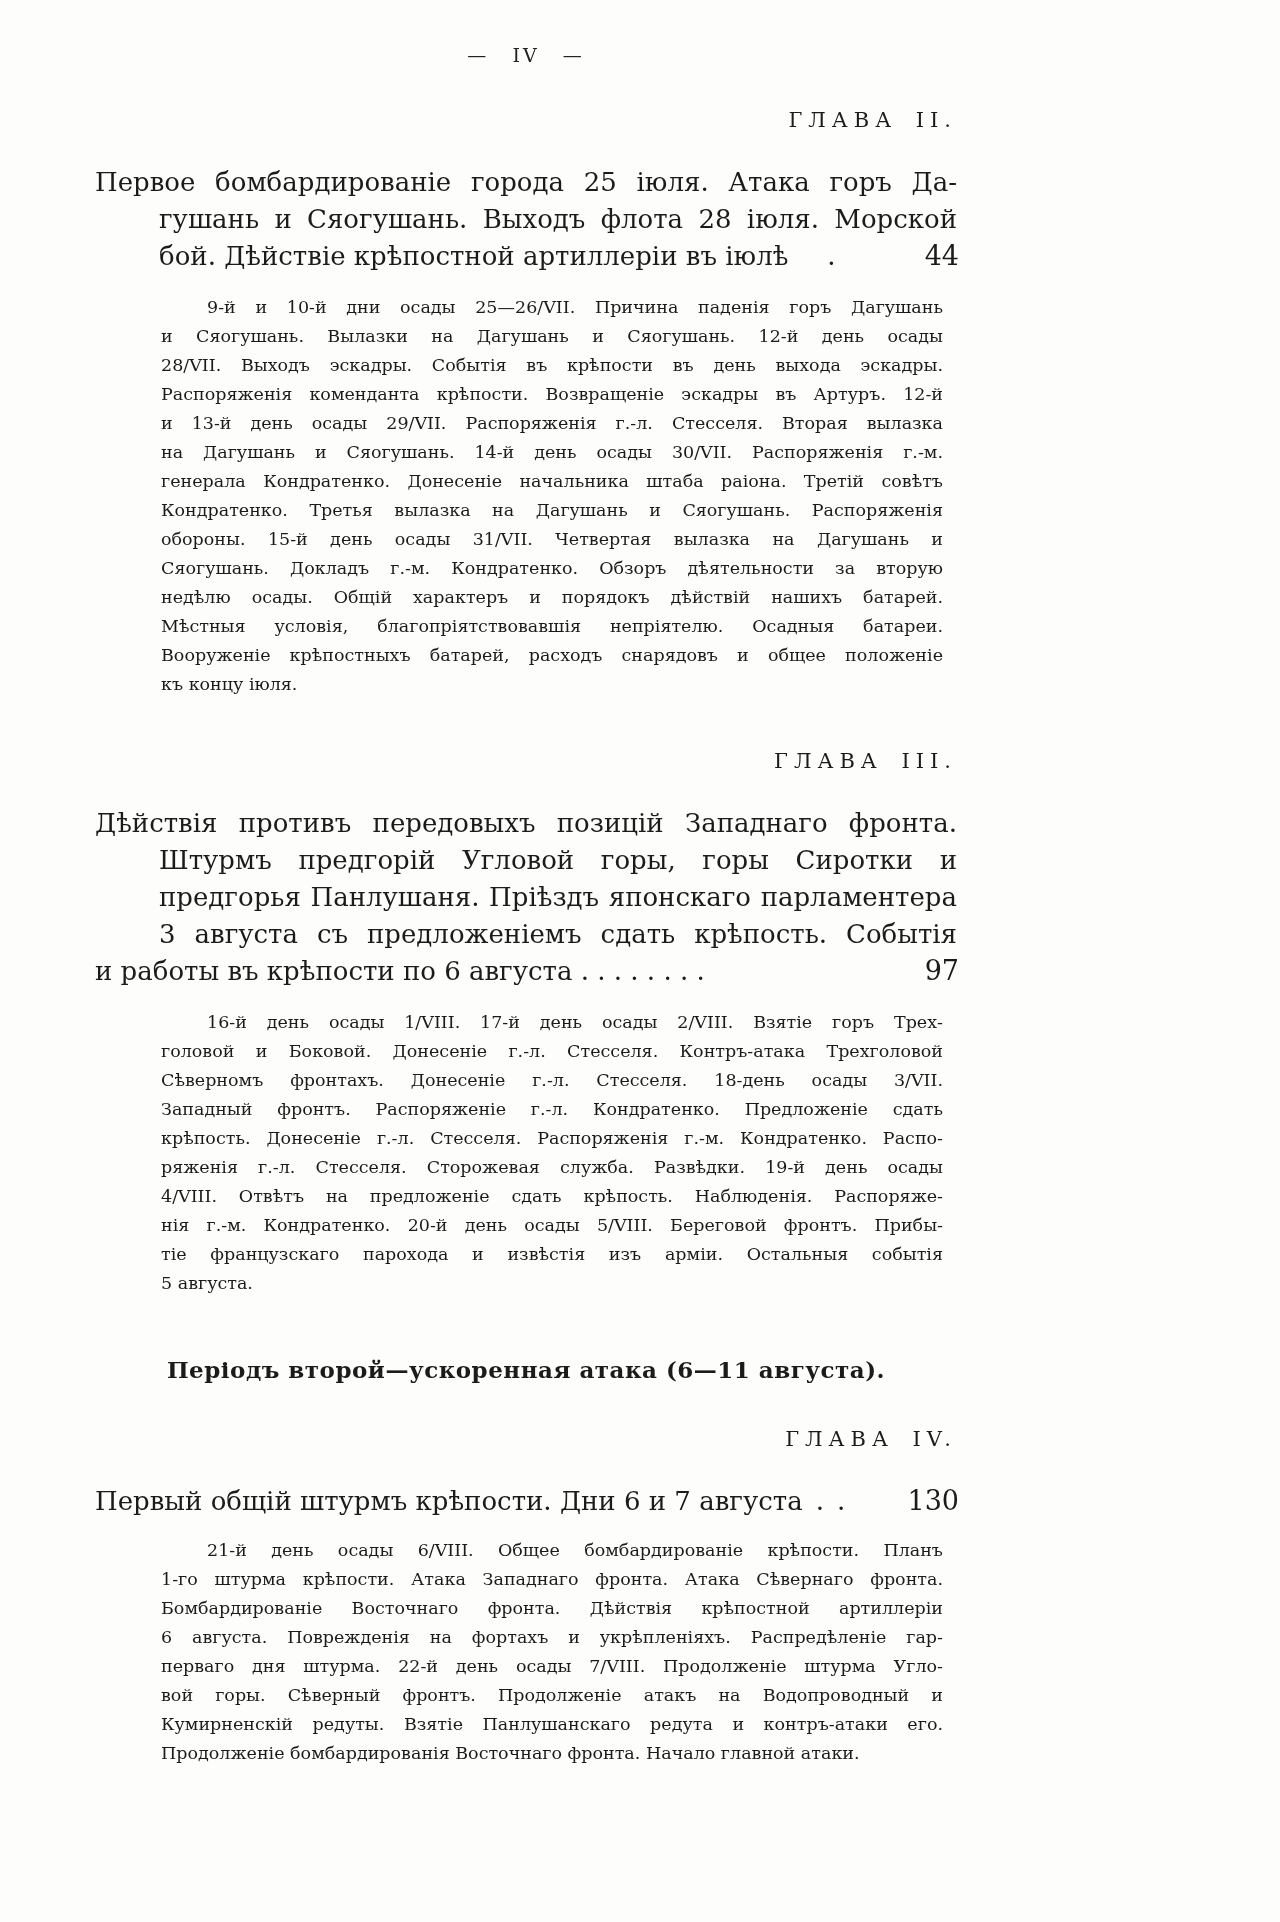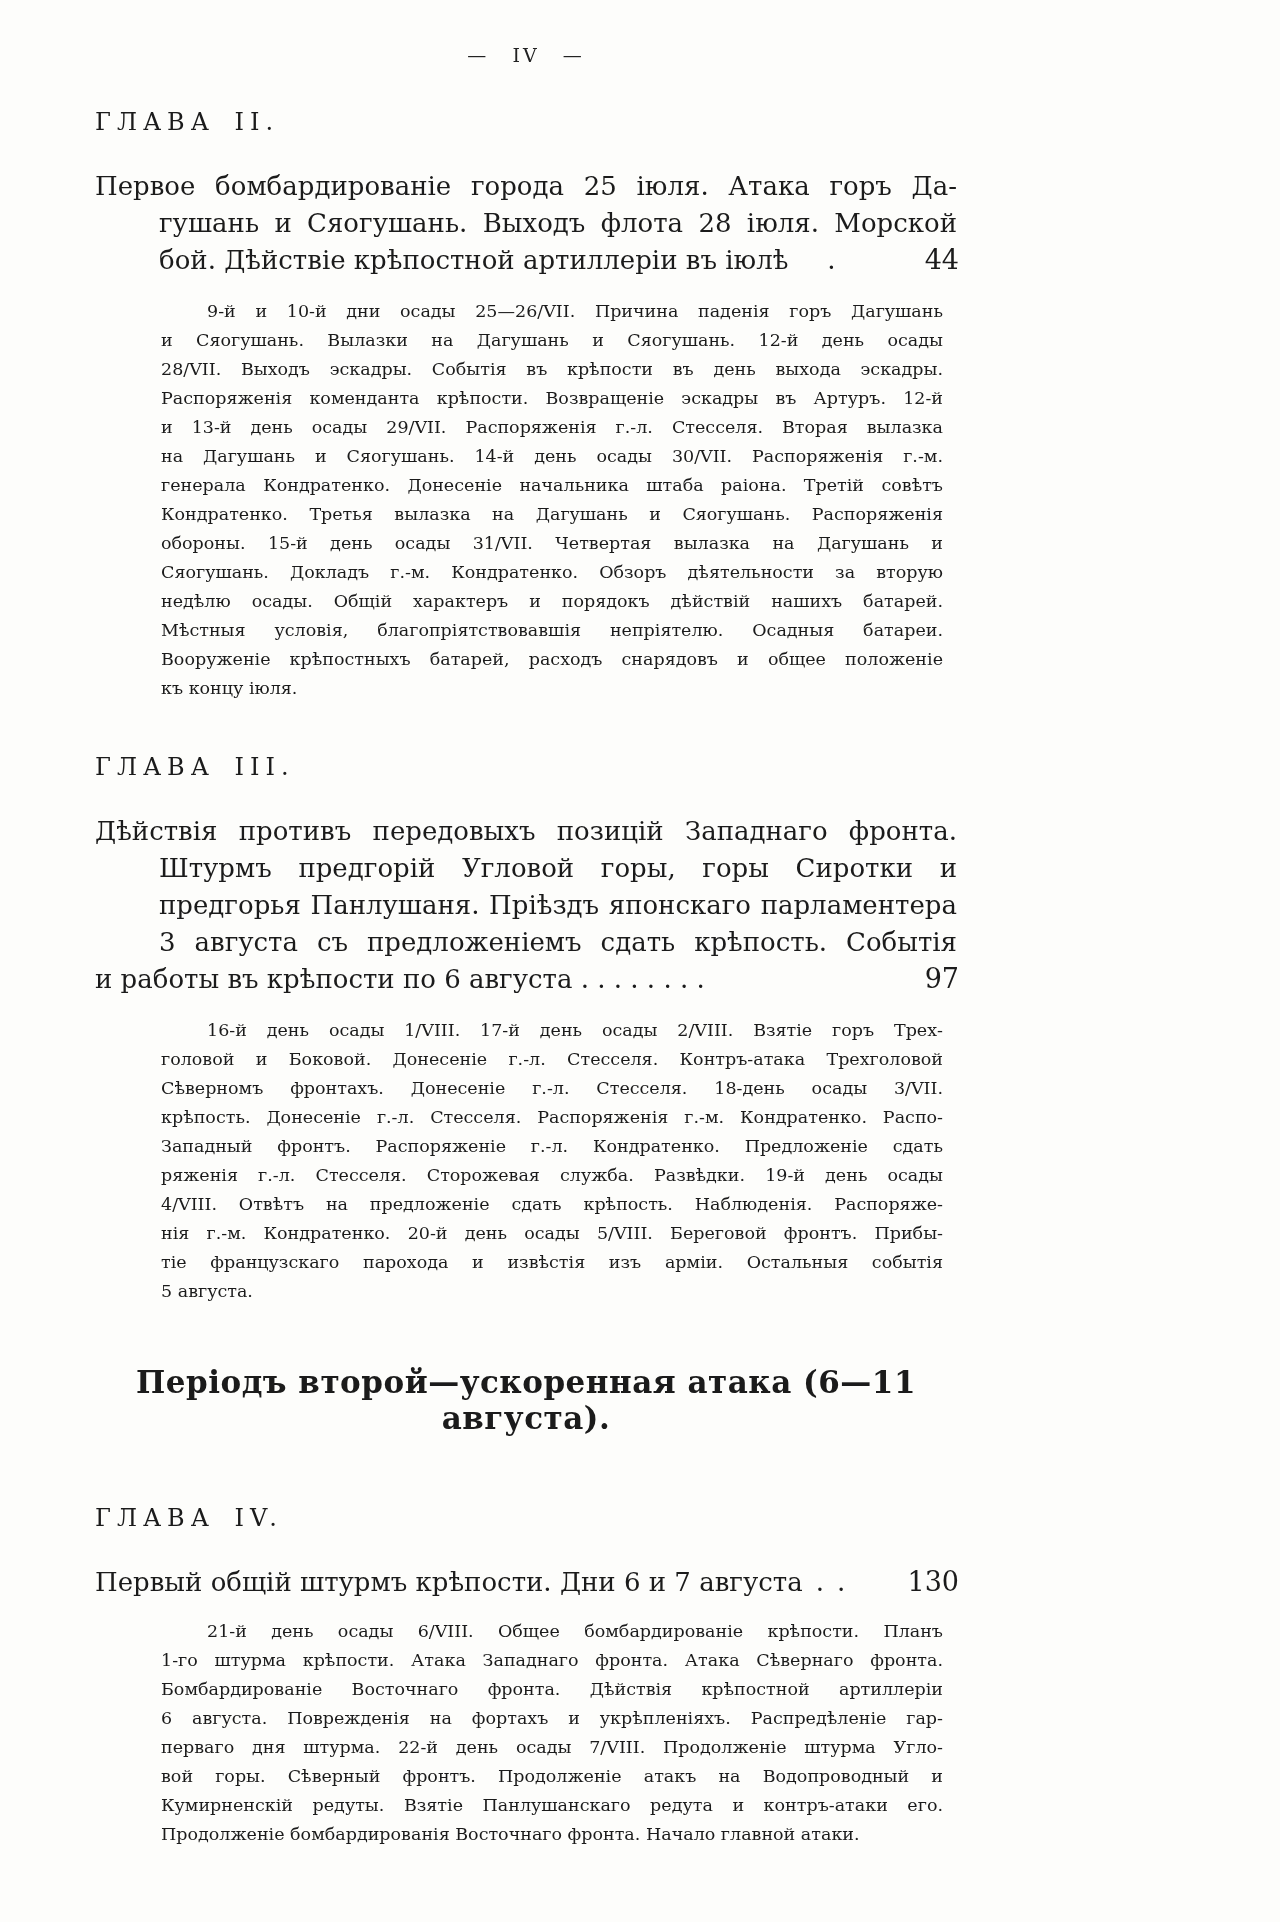--- a/index.html
+++ b/index.html
@@ -25,22 +25,22 @@
   }
   .page-header{
     text-align:center;
     font-size:19px;
     letter-spacing:3px;
     word-spacing:14px;
     margin-bottom:42px;
     color:#222;
   }
   .chapter-heading{
-    text-align:left;
-    font-size:24px;
+    text-align:right;
+    font-size:21px;
     letter-spacing:6px;
     word-spacing:6px;
     margin-bottom:32px;
   }
   .entry{
     position:relative;
     margin-bottom:18px;
   }
   .entry .title{
     width:862px;
@@ -77,25 +77,25 @@
     text-align-last:justify;
   }
   .summary .tline.first{
     text-indent:46px;
   }
   .summary .tline.last{
     text-align-last:left;
   }
   .period-heading{
     text-align:center;
-    font-size:31px;
+    font-size:23px;
     font-weight:700;
     letter-spacing:0.5px;
     margin-top:58px;
-    margin-bottom:68px;
+    margin-bottom:44px;
   }
   .ch4 .entry{margin-bottom:16px;}
   .ch4 .summary{margin-bottom:0;}
 </style>
 </head>
 <body>
 
 <div class="page">
   <div class="content">
 
@@ -138,22 +138,22 @@
             <div class="tline indent">предгорья Панлушаня. Пріѣздъ японскаго парламентера</div>
             <div class="tline indent">3 августа съ предложеніемъ сдать крѣпость. Событія</div>
             <div class="tline last">и работы въ крѣпости по 6 августа . . . . . . . .</div>
           </div>
         <span class="page-ref">97</span>
       </div>
       <div class="summary">
           <div class="tline first">16-й день осады 1/VIII. 17-й день осады 2/VIII. Взятіе горъ Трех-</div>
           <div class="tline">головой и Боковой. Донесеніе г.-л. Стесселя. Контръ-атака Трехголовой</div>
           <div class="tline">Сѣверномъ фронтахъ. Донесеніе г.-л. Стесселя. 18-день осады 3/VII.</div>
+          <div class="tline">Западный фронтъ. Распоряженіе г.-л. Кондратенко. Предложеніе сдать</div>
           <div class="tline">крѣпость. Донесеніе г.-л. Стесселя. Распоряженія г.-м. Кондратенко. Распо-</div>
-          <div class="tline">Западный фронтъ. Распоряженіе г.-л. Кондратенко. Предложеніе сдать</div>
           <div class="tline">ряженія г.-л. Стесселя. Сторожевая служба. Развѣдки. 19-й день осады</div>
           <div class="tline">4/VIII. Отвѣтъ на предложеніе сдать крѣпость. Наблюденія. Распоряже-</div>
           <div class="tline">нія г.-м. Кондратенко. 20-й день осады 5/VIII. Береговой фронтъ. Прибы-</div>
           <div class="tline">тіе французскаго парохода и извѣстія изъ арміи. Остальныя событія</div>
           <div class="tline last">5 августа.</div>
         </div>
     </section>
 
     <div class="period-heading">Періодъ второй—ускоренная атака (6—11 августа).</div>
 

